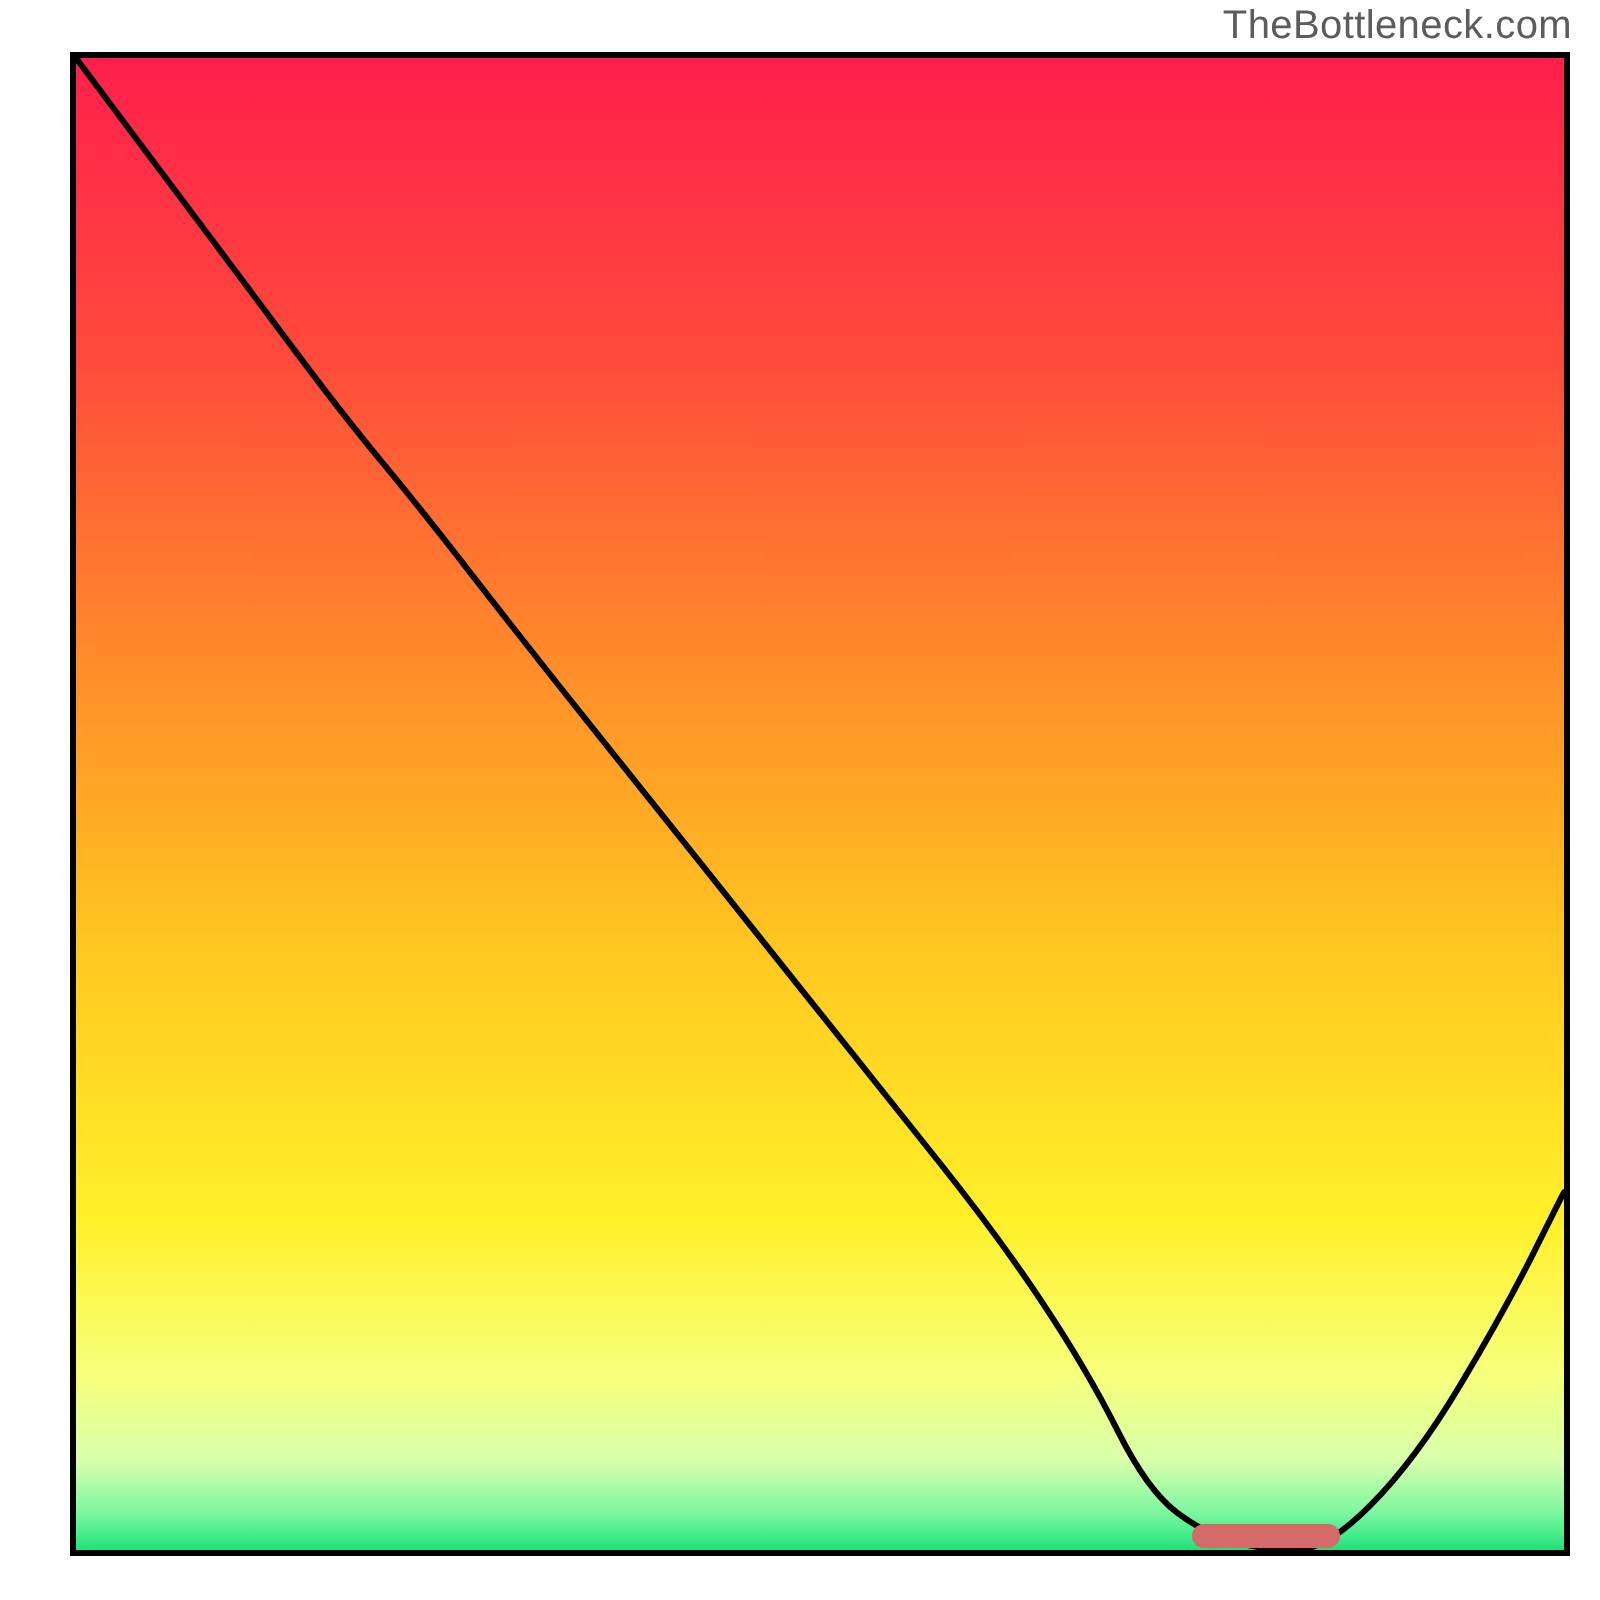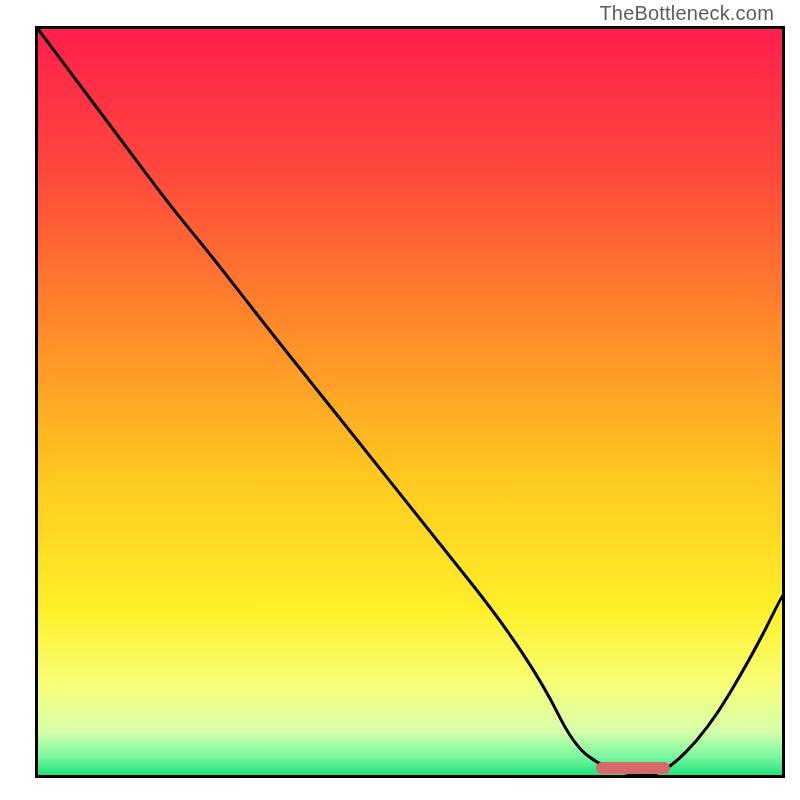--- a/index.html
+++ b/index.html
@@ -12,21 +12,21 @@
     font-family: Arial, Helvetica, sans-serif;
   }
   .frame {
     position: relative;
     width: 800px;
     height: 800px;
   }
   .watermark {
     position: absolute;
     top: 2px;
-    right: 26px;
+    right: 14px;
     font-size: 20px;
     font-weight: 500;
     color: #5c5c5c;
     letter-spacing: 0.2px;
   }
   .plot-border {
     position: absolute;
     left: 35px;
     top: 26px;
     width: 750px;

